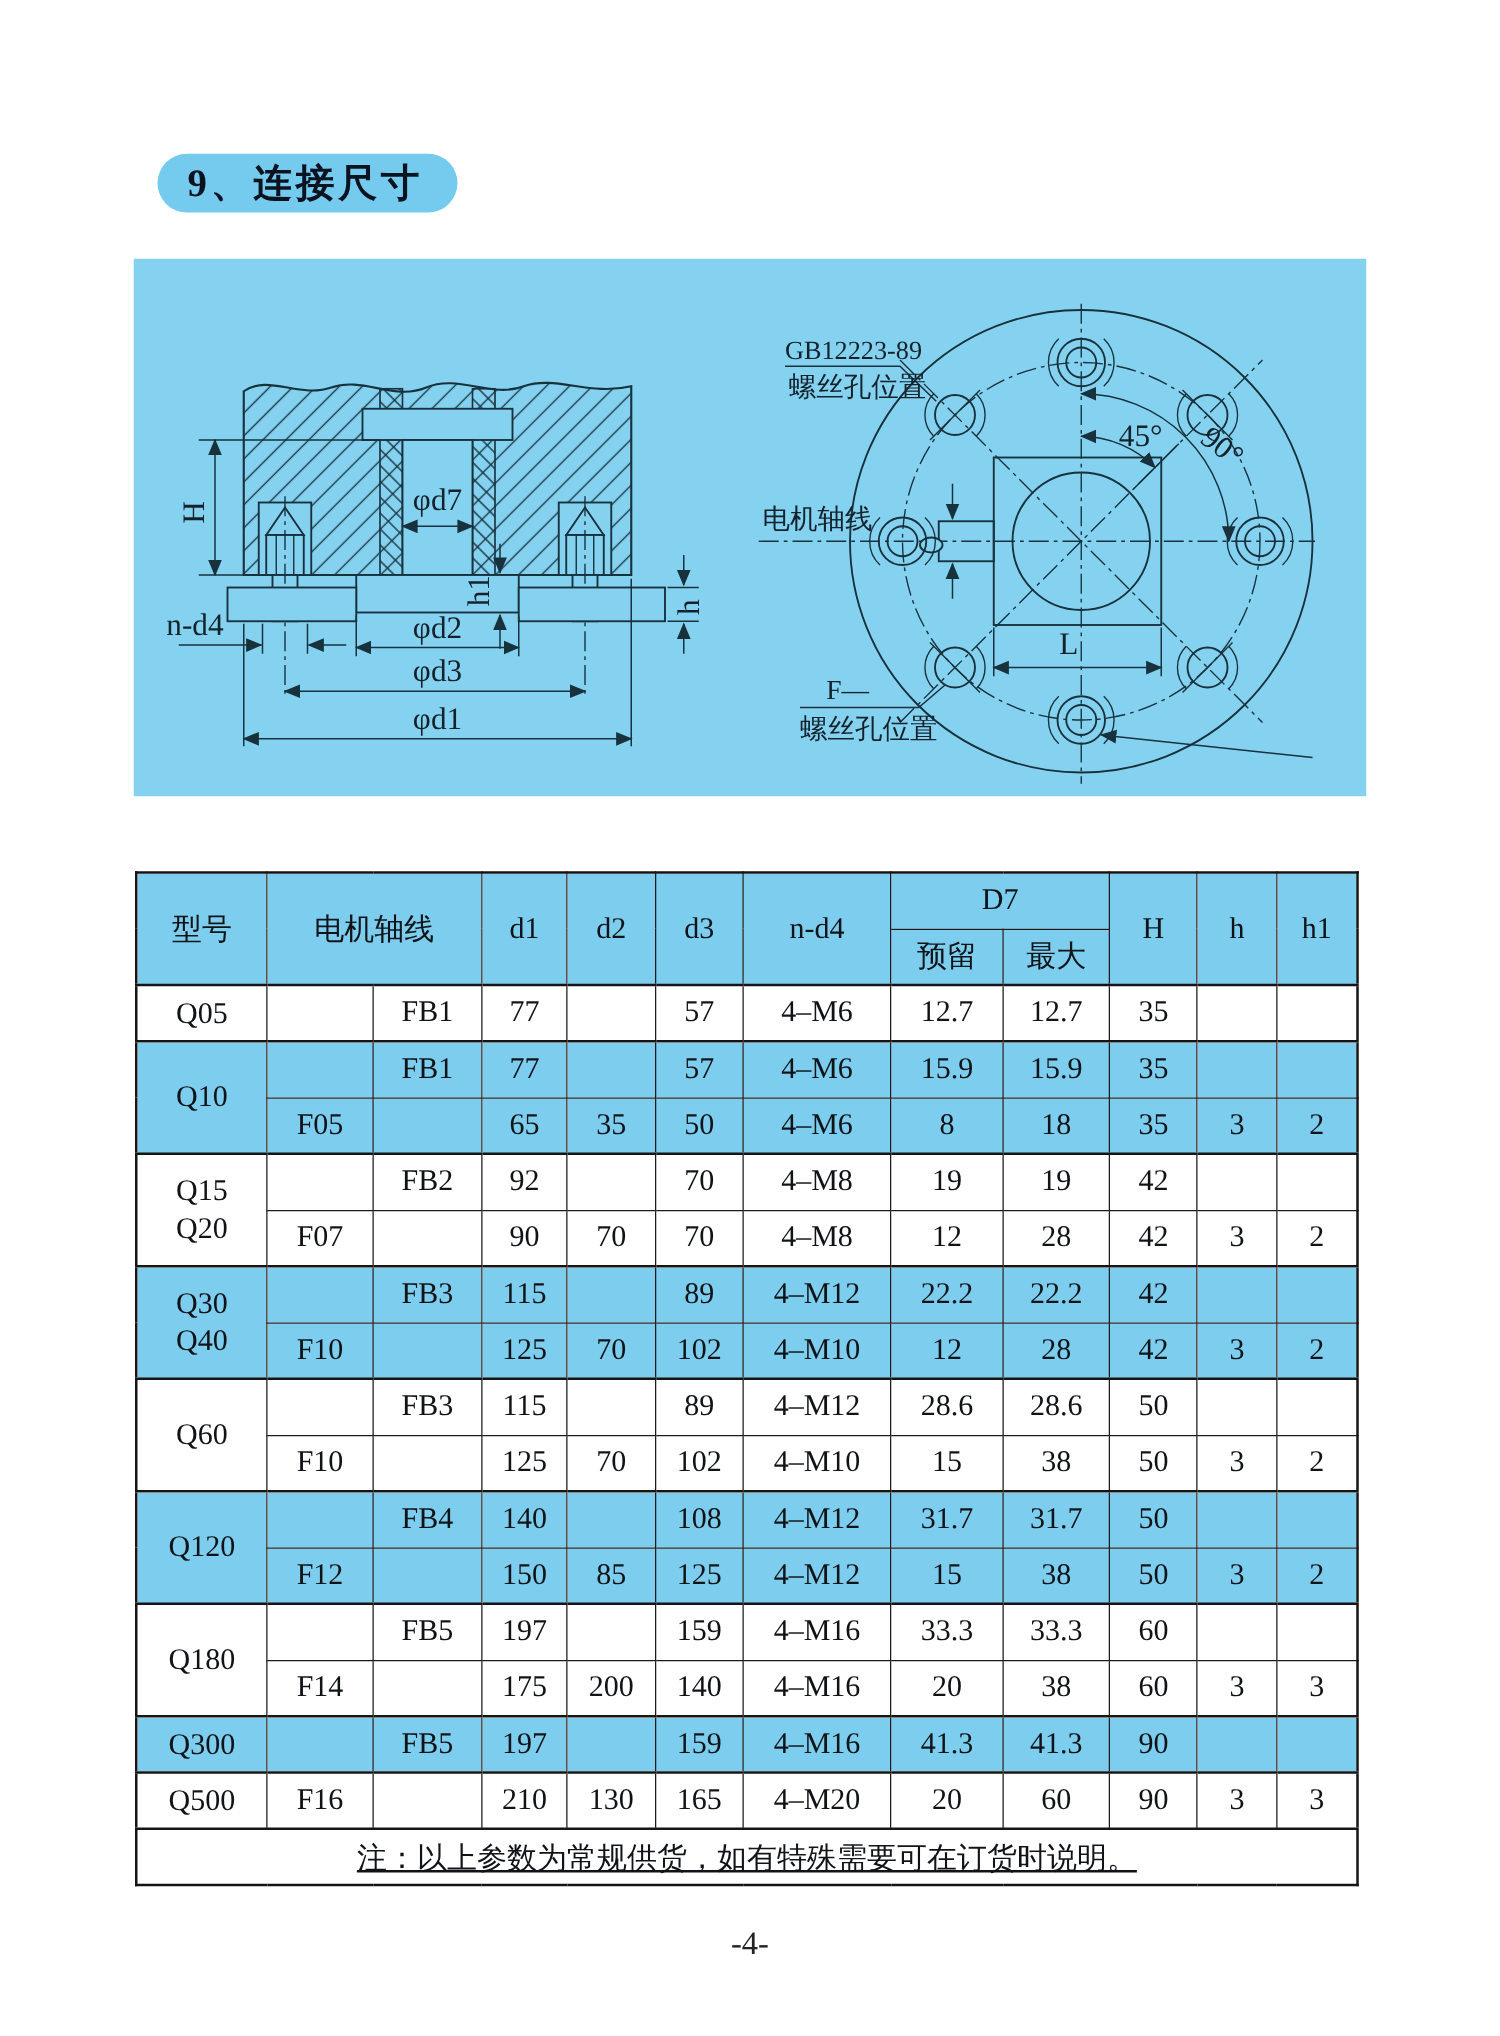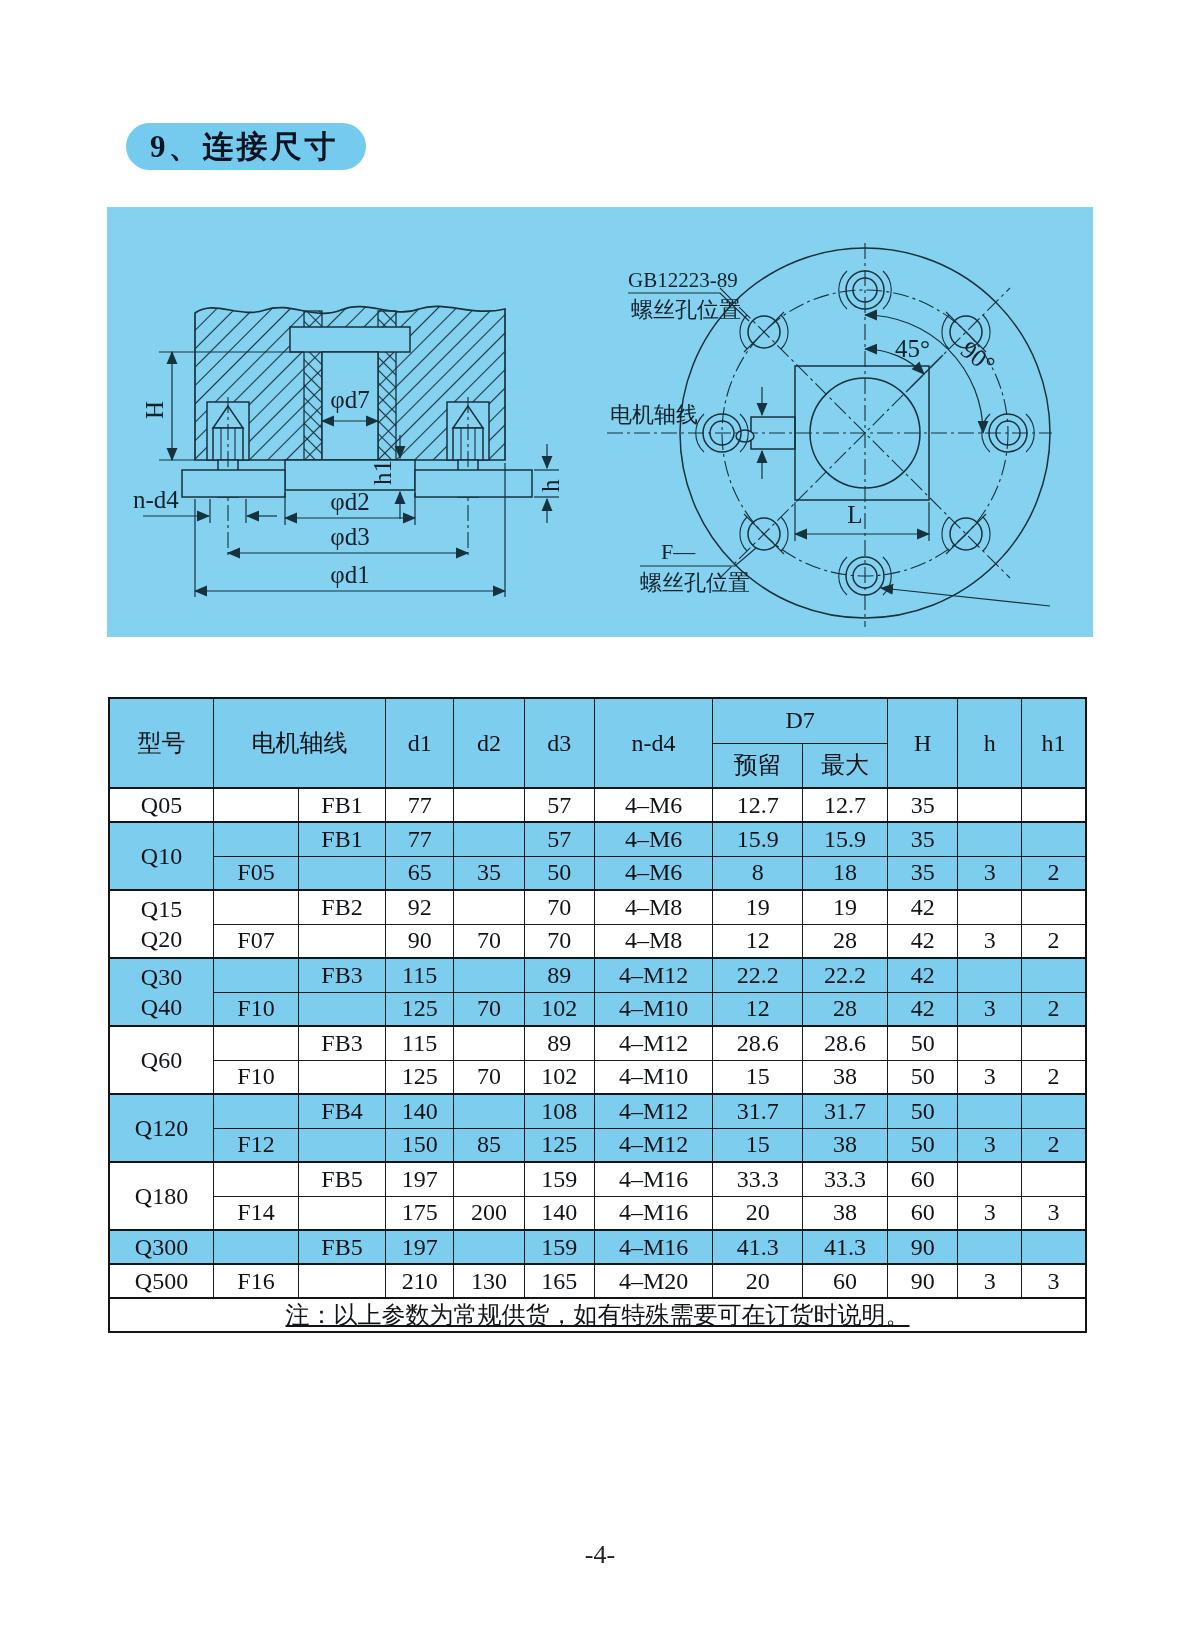--- a/index.html
+++ b/index.html
@@ -46,21 +46,21 @@
     position:absolute;left:108px;top:697px;width:979px;
     border-collapse:collapse;table-layout:fixed;
     border:2.6px solid var(--frame);
     font-size:24px;
   }
   table.dims th,table.dims td{
     border:1.4px solid #1b1b1b;text-align:center;vertical-align:middle;
     padding:0;font-weight:normal;overflow:hidden;
   }
   table.dims thead tr{height:45px;}
-  table.dims tbody tr{height:34px;}
+  table.dims tbody tr{height:45px;}
   table.dims thead th{background:var(--table_blue);}
   table.dims tr.b td{background:var(--table_blue);}
   table.dims tr.grp td,table.dims tr.grp th{border-top:2.6px solid var(--frame);}
   table.dims tbody tr:first-child td{border-top:2.6px solid var(--frame);}
   td.model{white-space:pre-line;line-height:1.25;}
   tr.note-row{height:52px;}
   tr.note-row td{background:#ffffff;text-decoration:underline;}
 
   .pagenum{
     position:absolute;left:0;top:1540px;width:100%;text-align:center;

